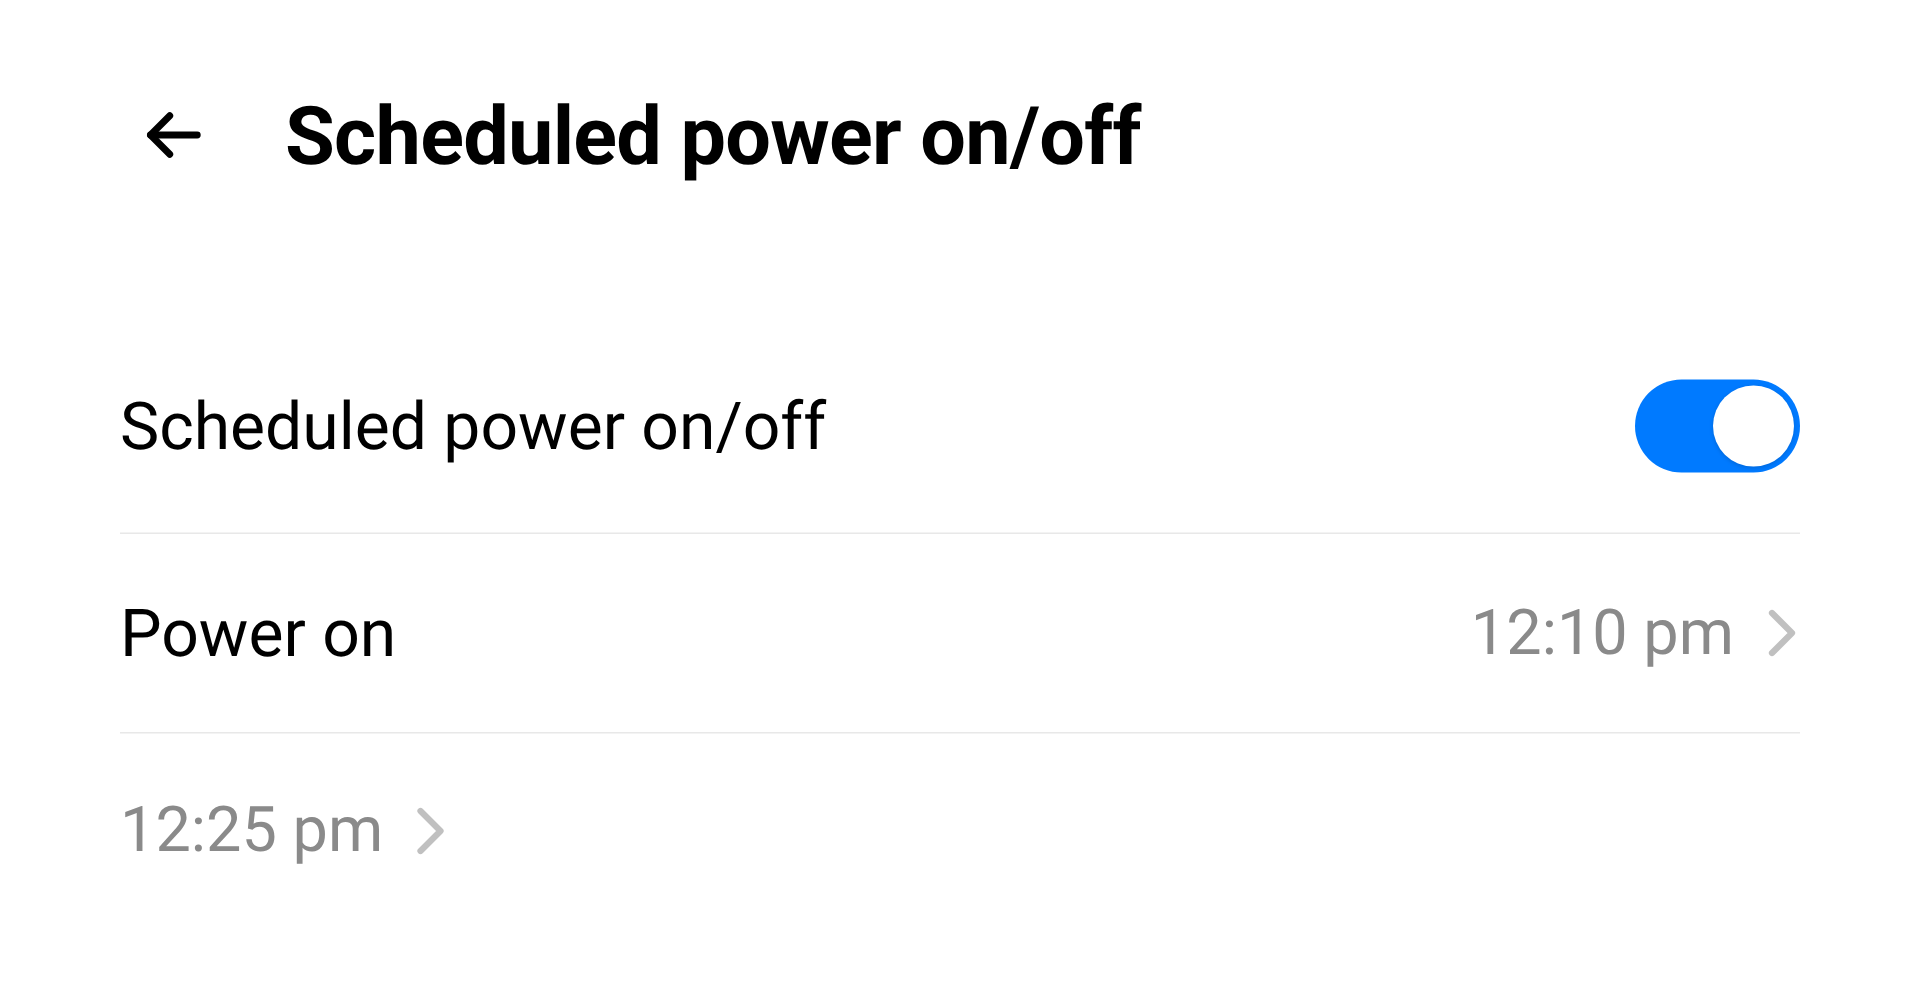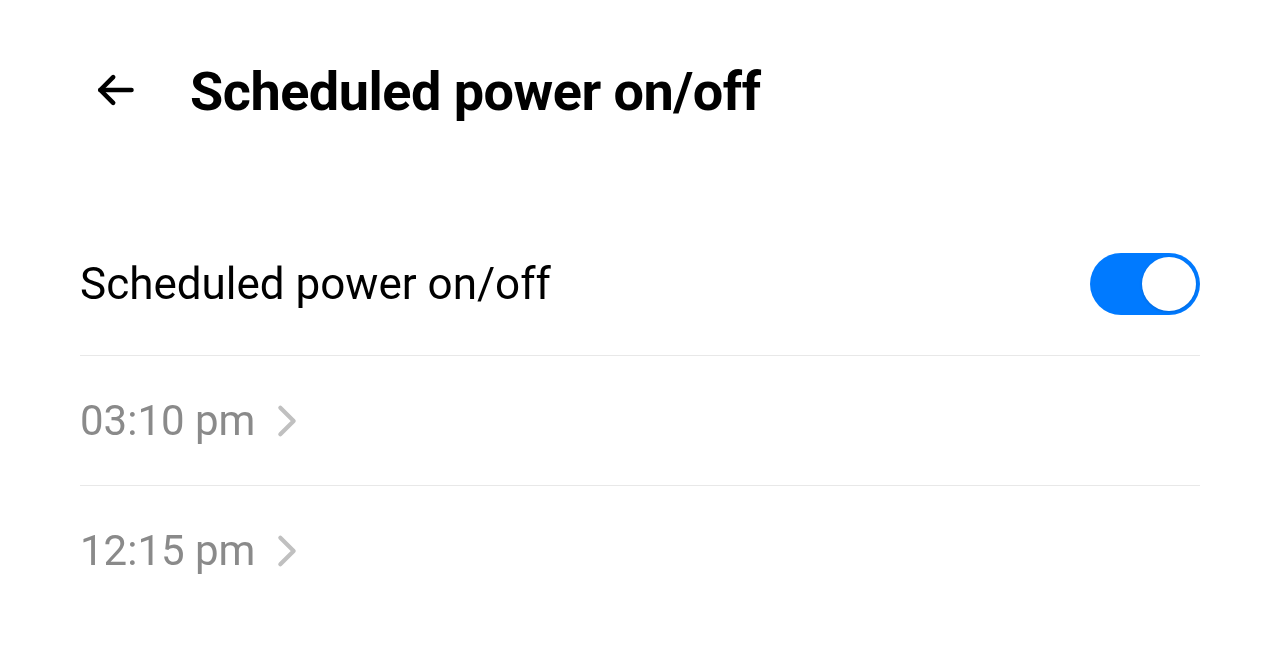--- a/index.html
+++ b/index.html
@@ -114,33 +114,34 @@
 <div class="settings-list">
 
   <div class="setting-row">
     <span class="setting-label">Scheduled power on/off</span>
     <div class="toggle">
       <div class="toggle-knob"></div>
     </div>
   </div>
 
   <div class="setting-row">
+    <span class="setting-label">Power on</span>
     <div class="setting-value-group">
-      <span class="setting-value">03:10 pm</span>
+      <span class="setting-value">12:10 pm</span>
       <span class="chevron">
         <svg viewBox="0 0 12 20" fill="none" stroke="#c0c0c0" stroke-width="2.5" stroke-linecap="round" stroke-linejoin="round">
           <polyline points="2 2 10 10 2 18"></polyline>
         </svg>
       </span>
     </div>
   </div>
 
   <div class="setting-row">
     <div class="setting-value-group">
-      <span class="setting-value">12:15 pm</span>
+      <span class="setting-value">12:25 pm</span>
       <span class="chevron">
         <svg viewBox="0 0 12 20" fill="none" stroke="#c0c0c0" stroke-width="2.5" stroke-linecap="round" stroke-linejoin="round">
           <polyline points="2 2 10 10 2 18"></polyline>
         </svg>
       </span>
     </div>
   </div>
 
 </div>
 

